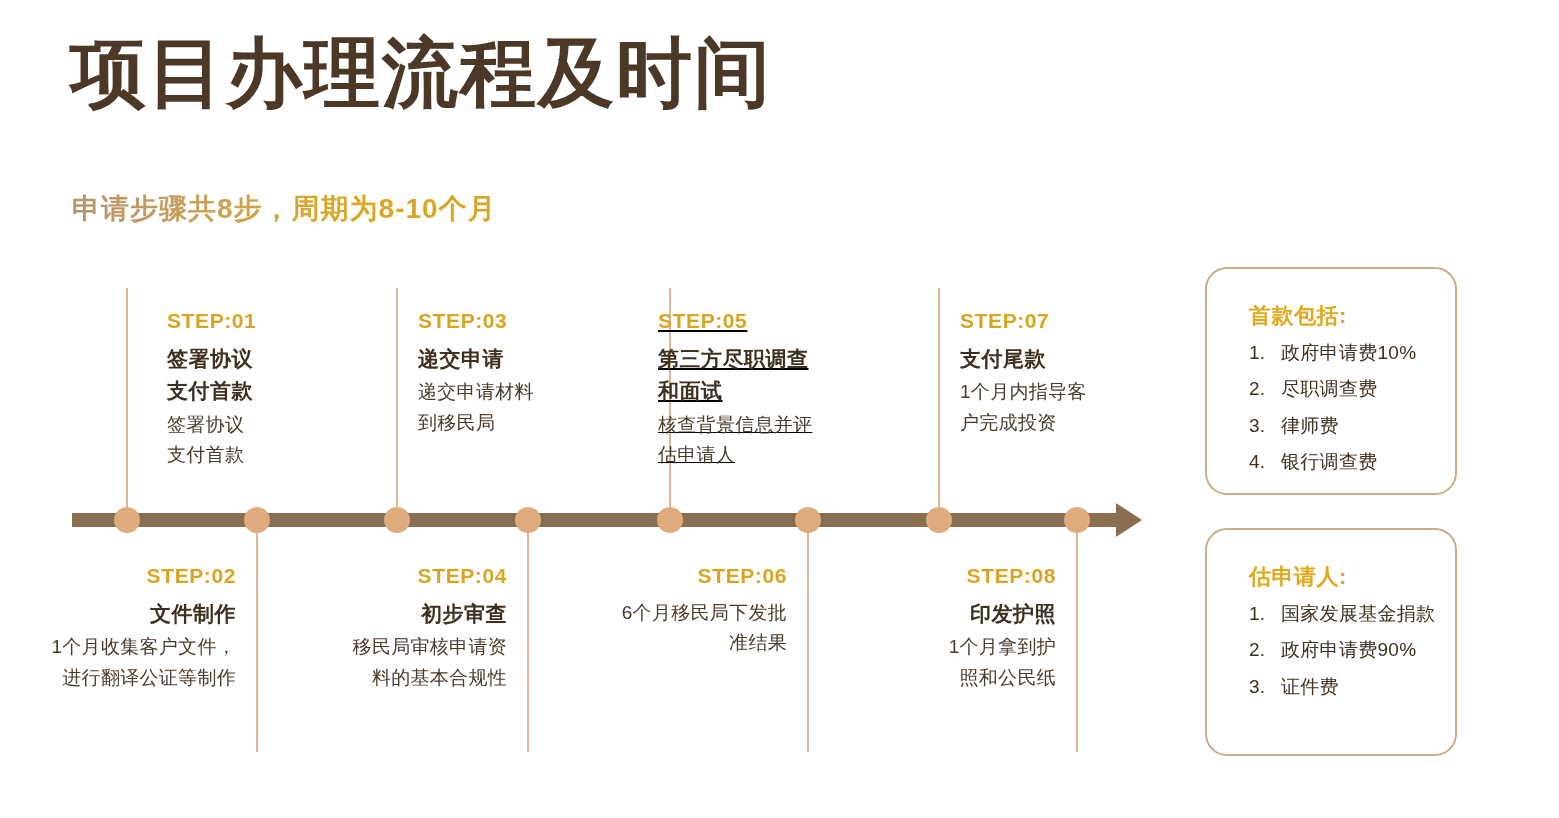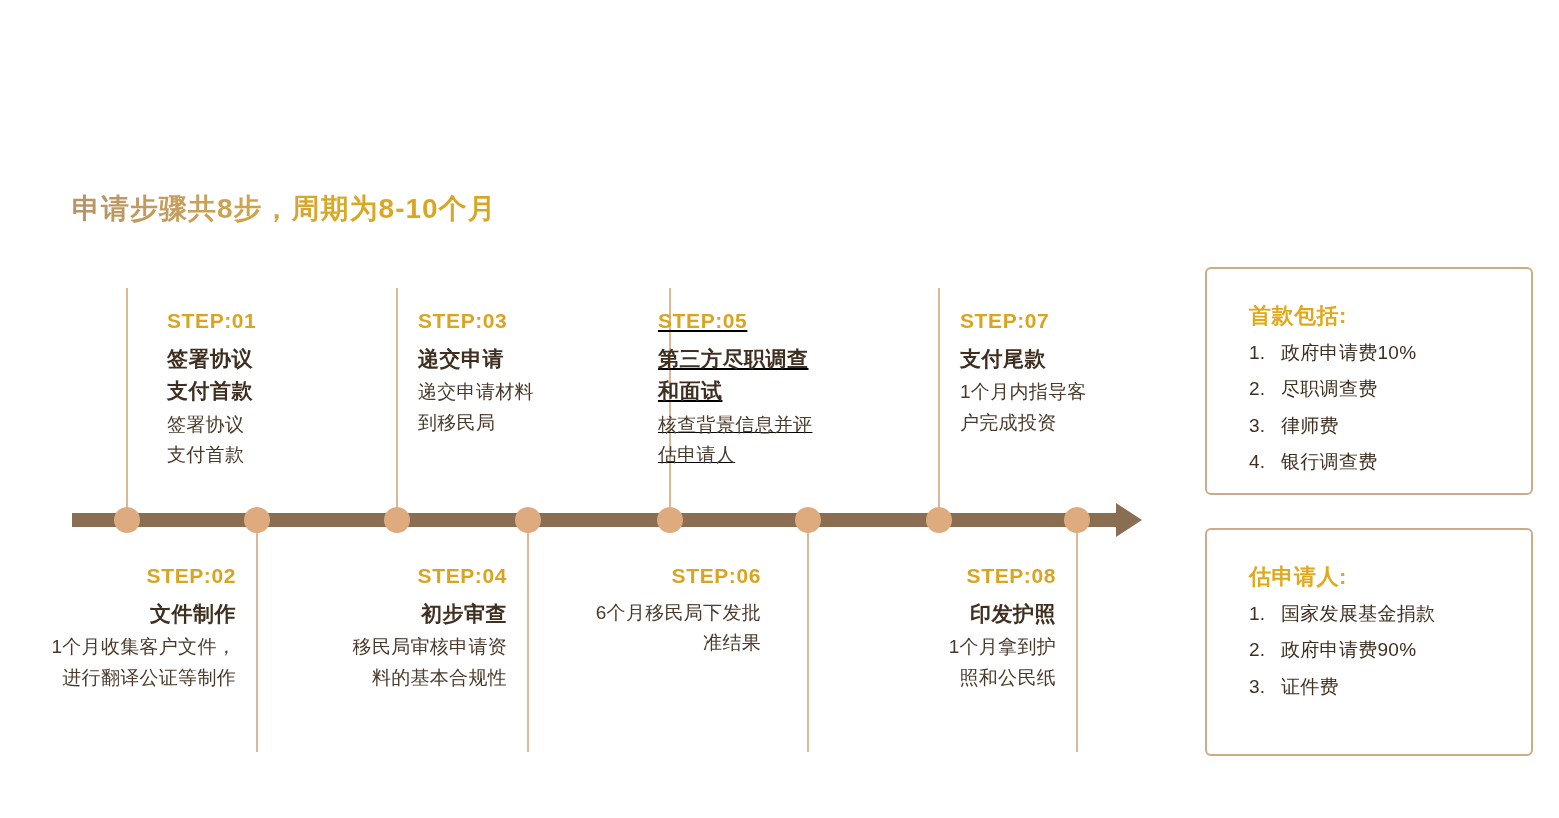--- a/index.html
+++ b/index.html
@@ -111,23 +111,23 @@
     line-height: 1.62;
     letter-spacing: 0.3px;
     margin-top: 2px;
   }
   .step-title .ln, .step-desc .ln { display: block; }
 
   
   .infobox {
     position: absolute;
     left: 1205px;
-    width: 328px;
+    width: 252px;
     border: 2px solid #cdab86;
-    border-radius: 6px;
+    border-radius: 22px;
     background: #ffffff;
   }
   #infobox-first { top: 267px;  height: 228px; }
   #infobox-final { top: 528px;  height: 228px; }
 
   .infobox-title {
     font-size: 22px;
     font-weight: 700;
     color: #e0a91c;
     letter-spacing: 0.5px;
@@ -146,20 +146,21 @@
     display: flex;
     gap: 10px;
   }
   .infolist li .num { min-width: 22px; }
 </style>
 </head>
 <body>
 
 <div class="page">
 
+  <div class="title">项目办理流程及时间</div>
   <div class="subtitle">申请步骤共8步，周期为8-10个月</div>
 
   <div class="axis"></div>
   <div class="axis-head"></div>
 
   <div id="timeline-layer">
       <div class="vline up" style="left: 127px;"></div>
       <div class="dot" style="left: 127px;"></div>
       <div class="step top" style="left: 148px; margin-left: 19px;">
         <div class="step-label">STEP:01</div>
@@ -216,21 +217,21 @@
           <span class="ln">第三方尽职调查</span>
           <span class="ln">和面试</span>
         </div>
         <div class="step-desc">
           <span class="ln">核查背景信息并评</span>
           <span class="ln">估申请人</span>
         </div>
       </div>
       <div class="vline down" style="left: 808px;"></div>
       <div class="dot" style="left: 808px;"></div>
-      <div class="step bottom" style="left: 511px;">
+      <div class="step bottom" style="left: 537px;">
         <div class="step-label">STEP:06</div>
         <div class="step-desc">
           <span class="ln">6个月移民局下发批</span>
           <span class="ln">准结果</span>
         </div>
       </div>
       <div class="vline up" style="left: 939px;"></div>
       <div class="dot" style="left: 939px;"></div>
       <div class="step top" style="left: 960px;">
         <div class="step-label">STEP:07</div>

